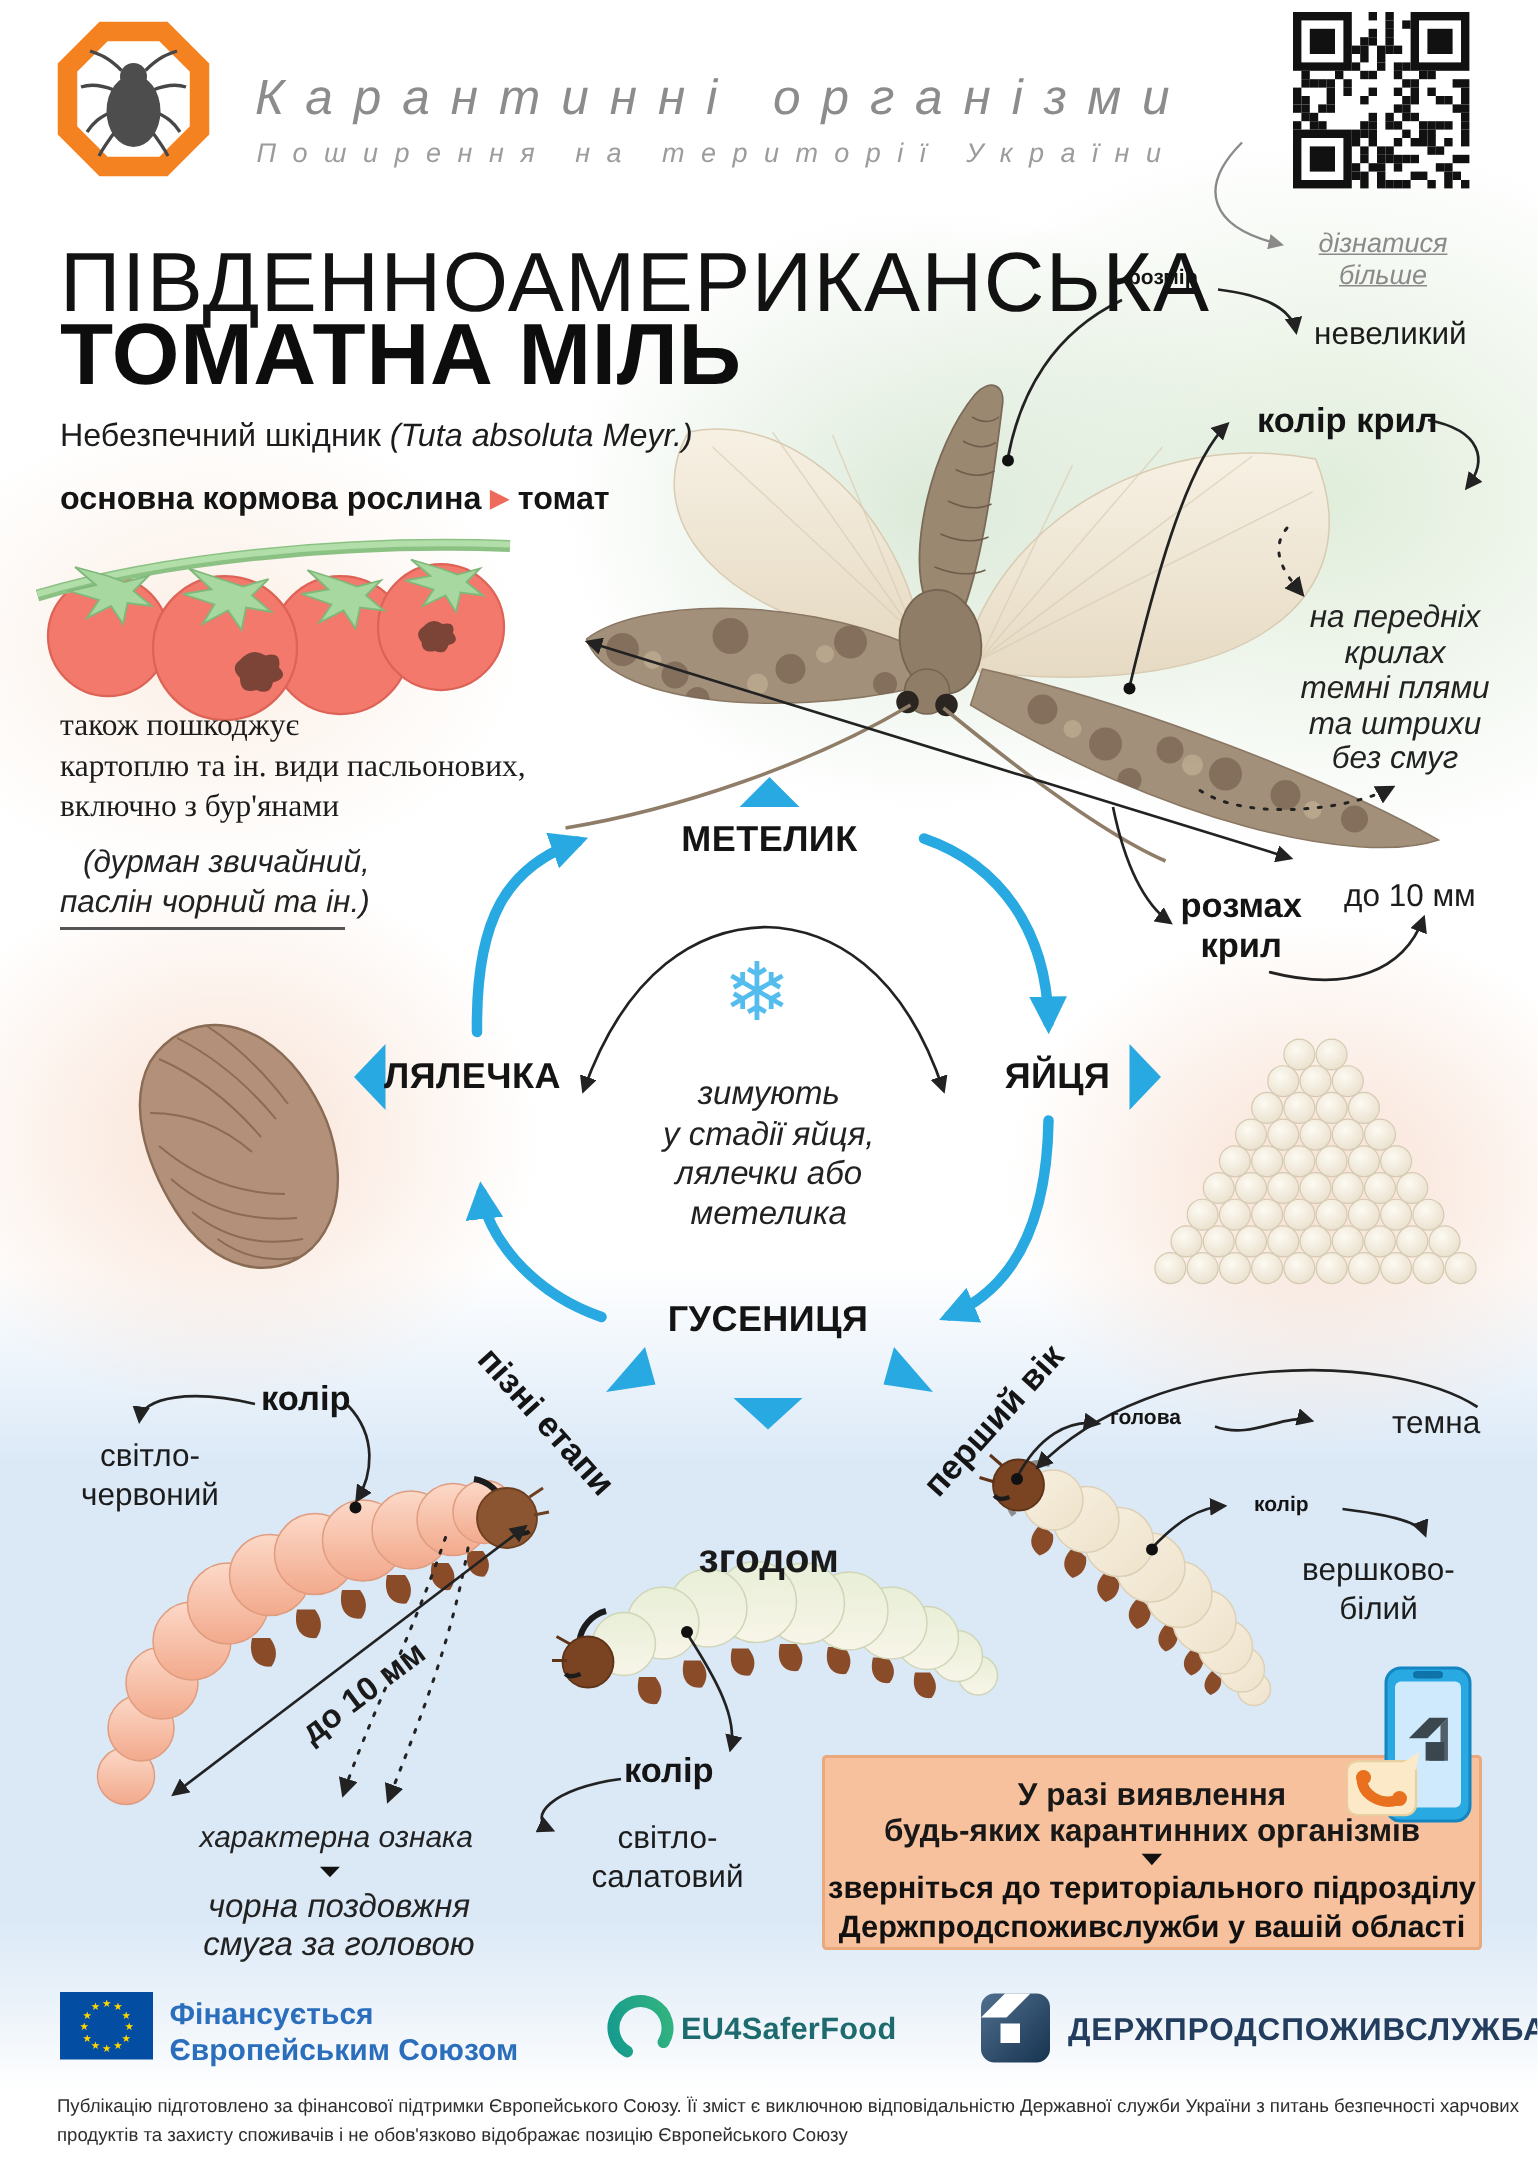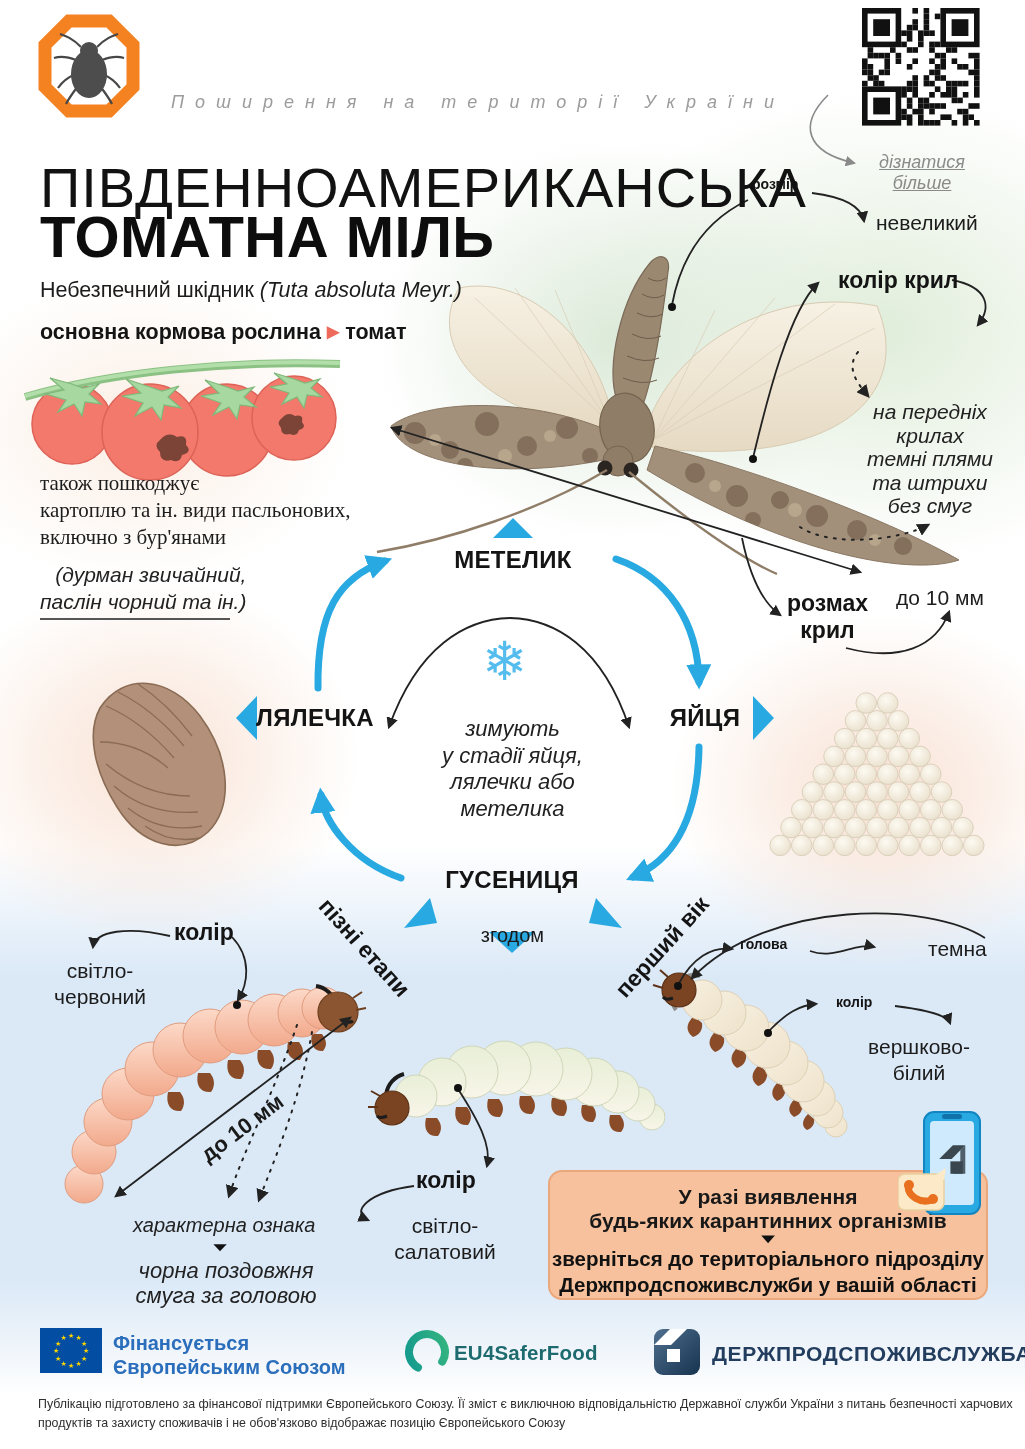--- a/index.html
+++ b/index.html
@@ -24,21 +24,21 @@
   svg.illus{position:absolute;z-index:10;}
   #arrow-overlay{position:absolute;left:0;top:0;z-index:50;pointer-events:none;}
   .brand-title{font-size:33px;letter-spacing:14px;color:#8c8c8c;font-style:italic;}
   .brand-sub{font-size:18px;letter-spacing:11px;color:#9c9c9c;font-style:italic;}
   .title1{font-size:56px;font-weight:400;letter-spacing:1px;color:#121212;}
   .title2{font-size:58px;font-weight:800;letter-spacing:0.5px;color:#0d0d0d;}
   .pest{font-size:21.5px;color:#1c1c1c;}
   .host{font-size:21.5px;font-weight:700;color:#141414;}
   .host-arrow{color:#ee6b5b;font-size:16px;position:relative;top:-2px;padding:0 6px;}
   .alert-box{left:548px;top:1170px;width:440px;height:130px;background:#f6c19c;
-    border:2px solid #eaa87c;border-radius:14px;z-index:40;text-align:center;padding-top:13px;box-sizing:border-box;}
+    border:2px solid #eaa87c;border-radius:3px;z-index:40;text-align:center;padding-top:13px;box-sizing:border-box;}
   .alert-l1{font-size:21px;font-weight:600;color:#181818;}
   .alert-l2{font-size:21px;font-weight:600;color:#181818;}
   .alert-l3{font-size:20.5px;font-weight:700;color:#111;margin-top:2px;}
   .tri-down{display:block;font-size:13px;transform:scaleX(1.8);line-height:12px;color:#111;}
   .fine{font-size:12.4px;line-height:1.55;color:#2e2e2e;}
   .eu-text{font-size:20px;font-weight:700;color:#2a6ebc;line-height:1.22;}
   .eu4-text{font-size:20.5px;font-weight:700;color:#1d6b6e;letter-spacing:.2px;}
   .agency-text{font-size:21px;font-weight:700;color:#223d5e;letter-spacing:.6px;}
   .qr-cap{font-size:18px;color:#8a8a8a;font-style:italic;text-decoration:underline;}
   .rot{transform-origin:left top;}
@@ -56,20 +56,21 @@
       <path d="M40,48 C30,44 24,44 18,46"></path>
         <path d="M66,48 C76,44 82,44 88,46"></path>
       <path d="M40,62 C30,66 26,70 22,76"></path>
         <path d="M66,62 C76,66 80,70 84,76"></path>
       <path d="M42,74 C36,82 33,86 30,92"></path>
         <path d="M64,74 C70,82 73,86 76,92"></path>
     </g>
     <ellipse cx="53" cy="62" rx="18" ry="24" fill="#4d4d4d"></ellipse>
     <circle cx="53" cy="39" r="9" fill="#4d4d4d"></circle>
   </svg>
+  <div class="abs txt brand-title" style="left:170px;top:46px;">Карантинні організми</div>
   <div class="abs txt brand-sub" style="left:171px;top:92px;">Поширення на території України</div>
   <svg class="illus" id="qr" style="left:862px;top:8px" width="118" height="118" viewBox="0 0 118 118">
       <rect x="50.4" y="0" width="5.6" height="5.6" fill="#111"></rect>
       <rect x="61.599999999999994" y="0" width="5.6" height="5.6" fill="#111"></rect>
       <rect x="61.599999999999994" y="5.6" width="5.6" height="5.6" fill="#111"></rect>
       <rect x="72.8" y="5.6" width="5.6" height="5.6" fill="#111"></rect>
       <rect x="50.4" y="11.2" width="5.6" height="5.6" fill="#111"></rect>
       <rect x="61.599999999999994" y="11.2" width="5.6" height="5.6" fill="#111"></rect>
       <rect x="44.8" y="16.799999999999997" width="5.6" height="5.6" fill="#111"></rect>
       <rect x="50.4" y="16.799999999999997" width="5.6" height="5.6" fill="#111"></rect>
@@ -404,21 +405,21 @@
   <div class="abs stage ctr" style="left:635px;top:704px;width:140px;">ЯЙЦЯ</div>
   <div class="abs stage ctr" style="left:432px;top:866px;width:160px;">ГУСЕНИЦЯ</div>
   <div class="abs txt" style="left:482px;top:630px;font-size:54px;color:#55bdee;z-index:60;">❄</div>
   <div class="abs txt note ml ctr" style="left:425px;top:716px;width:175px;font-size:22px;line-height:26.5px;">зимують
 у стадії яйця,
 лялечки або
 метелика</div>
 
   <div class="abs txt lbl rot" style="left:333px;top:893px;font-size:23px;transform:rotate(48deg);">пізні етапи</div>
   <div class="abs txt lbl rot" style="left:610px;top:985px;font-size:23px;transform:rotate(-48deg);">перший вік</div>
-  <div class="abs txt ctr" style="left:440px;top:924px;width:145px;font-weight:400;font-size:20px;z-index:60;">згодом</div>
+  <div class="abs txt ctr" style="left:440px;top:1024px;width:145px;font-weight:700;font-size:27px;z-index:60;">згодом</div>
 
   <svg class="illus" style="left:48px;top:952px" width="320" height="270" viewBox="0 0 320 270">
     <defs>
       <linearGradient id="cat1" x1="0" y1="0" x2="0" y2="1">
         <stop offset="0" stop-color="#fcd9c8"></stop>
           <stop offset="1" stop-color="#f2a98c"></stop>
       </linearGradient>
     </defs>
     <g fill="#8a4b28">
       <path d="M120,140 c-3,14 4,20 13,19 c5,-7 3,-14 -1,-19 z"></path>

